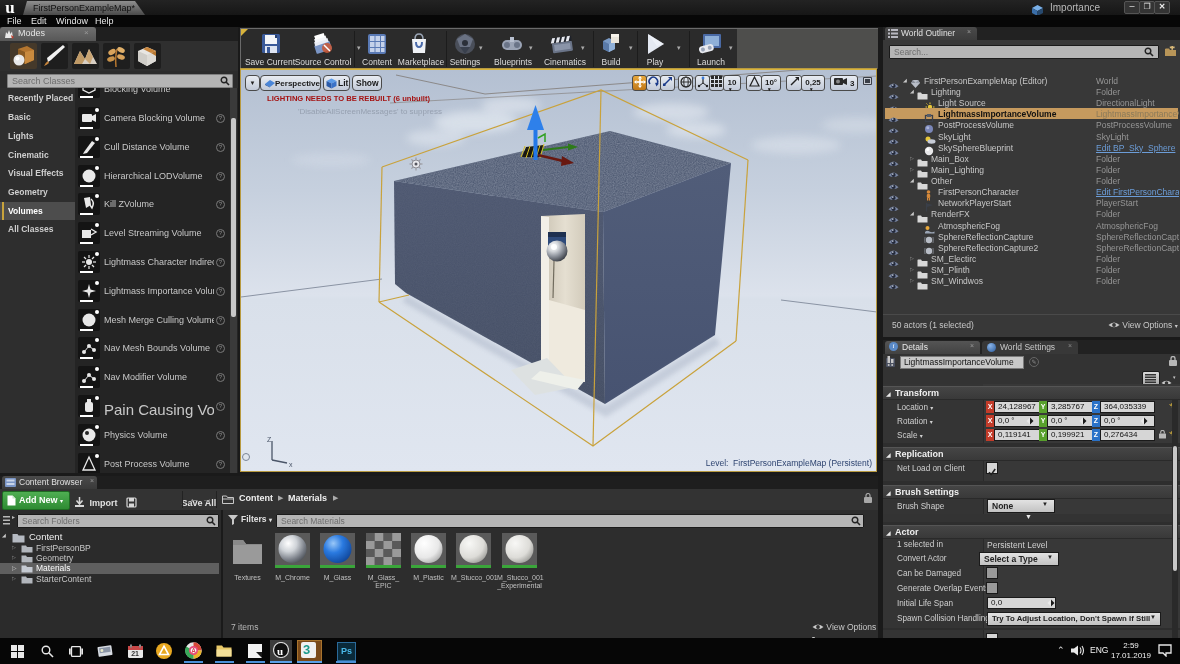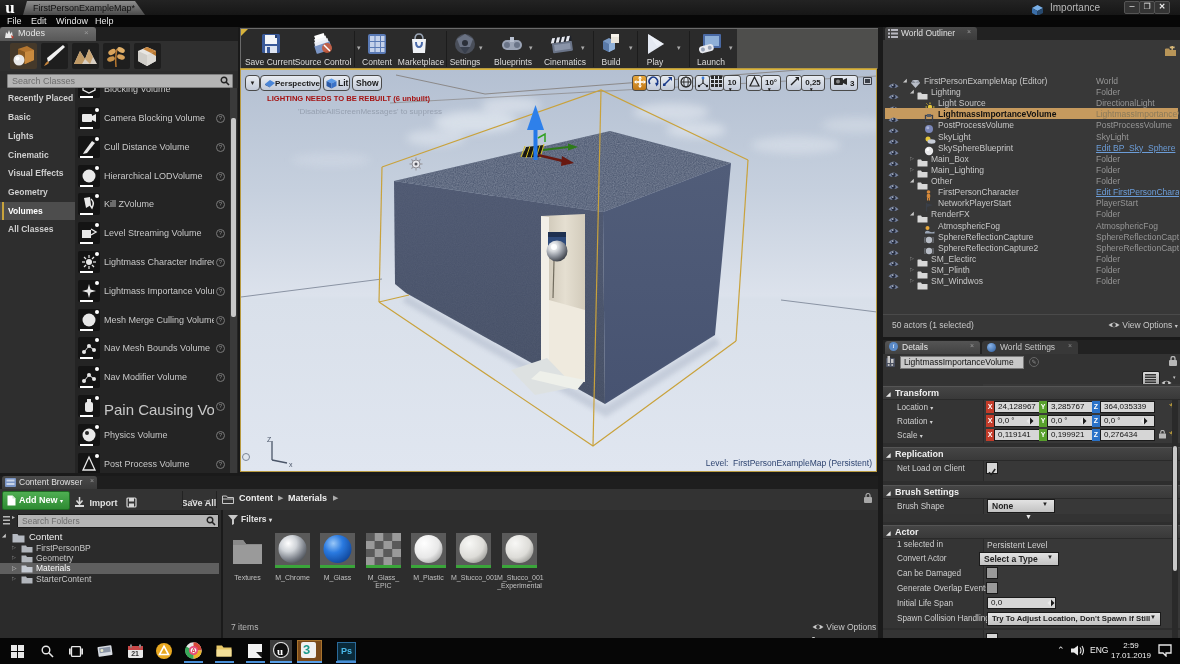--- a/index.html
+++ b/index.html
@@ -588,20 +588,27 @@
           <rect x="3" y="0" width="7" height="2"></rect>
           <rect x="0" y="3.5" width="2" height="2"></rect>
           <rect x="3" y="3.5" width="7" height="2"></rect>
           <rect x="0" y="7" width="2" height="2"></rect>
           <rect x="3" y="7" width="7" height="2"></rect>
         </g>
       </svg>
     <span class="abs" style="left:16px;top:1px;font-size:8.5px;color:#e0e0e0;">World Outliner</span>
     <span class="abs" style="left:82px;top:1px;font-size:7px;color:#999;">×</span>
   </div>
+  <div class="abs" style="left:6px;top:18px;width:268px;height:12px;background:#b5b5b5;border:1px solid #1a1a1a;border-radius:1px;">
+    <span class="abs" style="left:4px;top:1px;font-size:8.5px;color:#6e6e6e;">Search...</span>
+    <svg class="abs" style="left:254px;top:1px;" width="10" height="10">
+        <circle cx="4" cy="4" r="2.8" fill="none" stroke="#222" stroke-width="1.4"></circle>
+        <line x1="6" y1="6" x2="9" y2="9" stroke="#222" stroke-width="1.6"></line>
+      </svg>
+  </div>
   <svg class="abs" style="left:281px;top:19px;" width="13" height="11">
       <path d="M1 3 L1 10 L12 10 L12 4 L6 4 L5 2.5 L2 2.5 Z" fill="#b89558"></path>
       <path d="M8 0 L10 0 L10 2 L12 2 L12 4 L10 4 L10 6 L8 6 L8 4 L6 4 L6 2 L8 2 Z" fill="#d8b878" transform="translate(1,-1) scale(0.8)"></path>
     </svg>
   <div class="abs" style="left:5px;top:49.3px;"><svg width="11" height="8" viewBox="0 0 11 8">
         <path d="M0.5 4.2 Q5.5 -1 10.5 4.2 Q5.5 8 0.5 4.2 Z" fill="#7a87a5"></path>
         <circle cx="5.5" cy="3.9" r="2.1" fill="#23293a"></circle>
         <circle cx="4.8" cy="3.1" r="0.8" fill="#d8e0f0"></circle>
       </svg></div>
 <div class="abs" style="left:20px;top:49.8px;font-size:5px;color:#c8c8c8;">◢</div>
@@ -1095,20 +1102,27 @@
       <path d="M0.5 1.5 L0.5 8.5 L11.5 8.5 L11.5 3 L6 3 L5 1.5 Z" fill="#b2b6bc"></path>
     </svg>
   <span class="abs" style="left:36px;top:98px;font-size:8.5px;color:#c8c8c8;">StarterContent</span>
   <div class="abs" style="left:221px;top:34px;width:2px;height:128px;background:#1a1a1a;"></div>
   
   <div class="abs" style="left:223px;top:34px;width:655px;height:128px;background:#2d2d2d;"></div>
   <svg class="abs" style="left:228px;top:39px;" width="10" height="10">
       <path d="M0 0 L10 0 L6 4.5 L6 9 L4 10 L4 4.5 Z" fill="#c8c8c8"></path>
     </svg>
   <span class="abs" style="left:241px;top:38px;font-size:8.5px;font-weight:bold;color:#e0e0e0;">Filters <span style="font-size:6px;">▾</span></span>
+  <div class="abs" style="left:276px;top:38px;width:586px;height:12px;background:#b5b5b5;border:1px solid #1a1a1a;border-radius:1px;">
+    <span class="abs" style="left:4px;top:1px;font-size:8.5px;color:#6e6e6e;">Search Materials</span>
+    <svg class="abs" style="left:574px;top:1px;" width="10" height="10">
+        <circle cx="4" cy="4" r="2.8" fill="none" stroke="#222" stroke-width="1.4"></circle>
+        <line x1="6" y1="6" x2="9" y2="9" stroke="#222" stroke-width="1.6"></line>
+      </svg>
+  </div>
   <div class="abs" style="left:230px;top:57px;width:35px;height:35px;">
 <svg width="35" height="35">
         <path d="M3 8 L3 31 L32 31 L32 11 L16 11 L13 7 L3 7 Z" fill="#9a9a9a"></path>
         <path d="M3 12 L32 12 L32 11 L16 11 L13 7 L3 7 Z" fill="#8a8a8a"></path>
       </svg></div>
 <div class="abs" style="left:275px;top:57px;width:35px;height:35px;background:#5a5a5a;">
 <svg width="35" height="35">
         <circle cx="17.5" cy="16" r="14" fill="url(#chromeball)"></circle>
       </svg>
 <div class="abs" style="left:0;bottom:0;width:35px;height:3px;background:#3aa53a;"></div></div>

